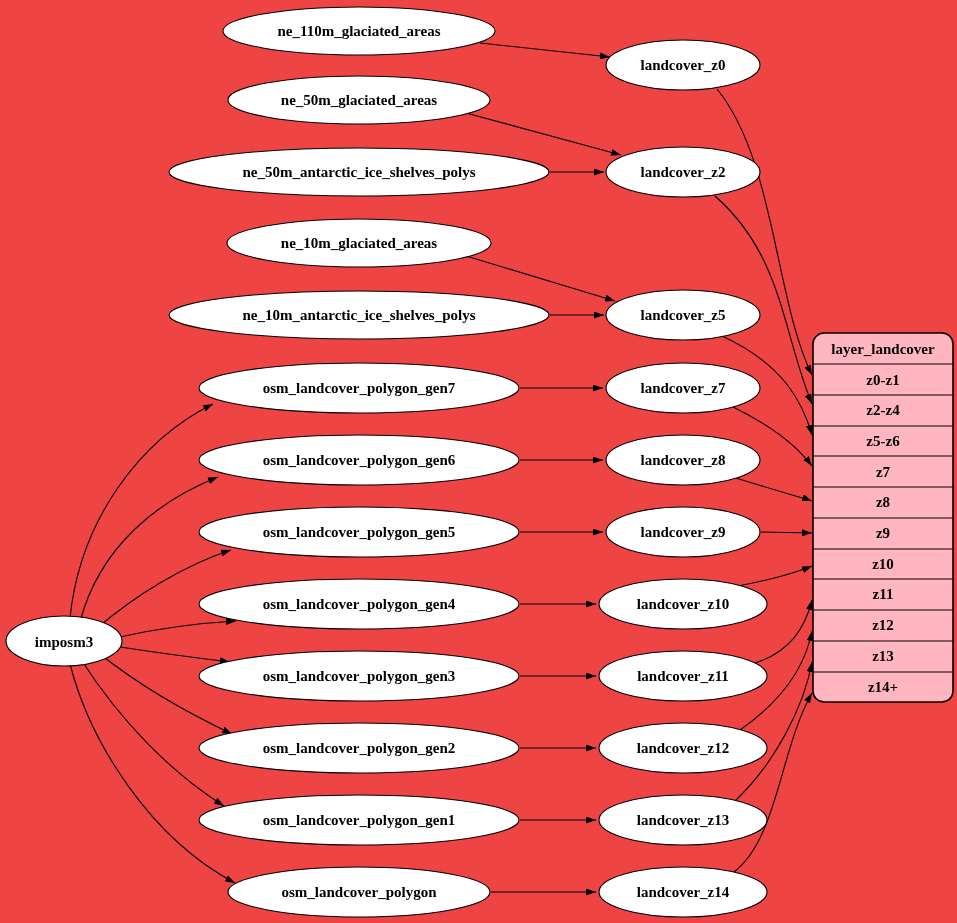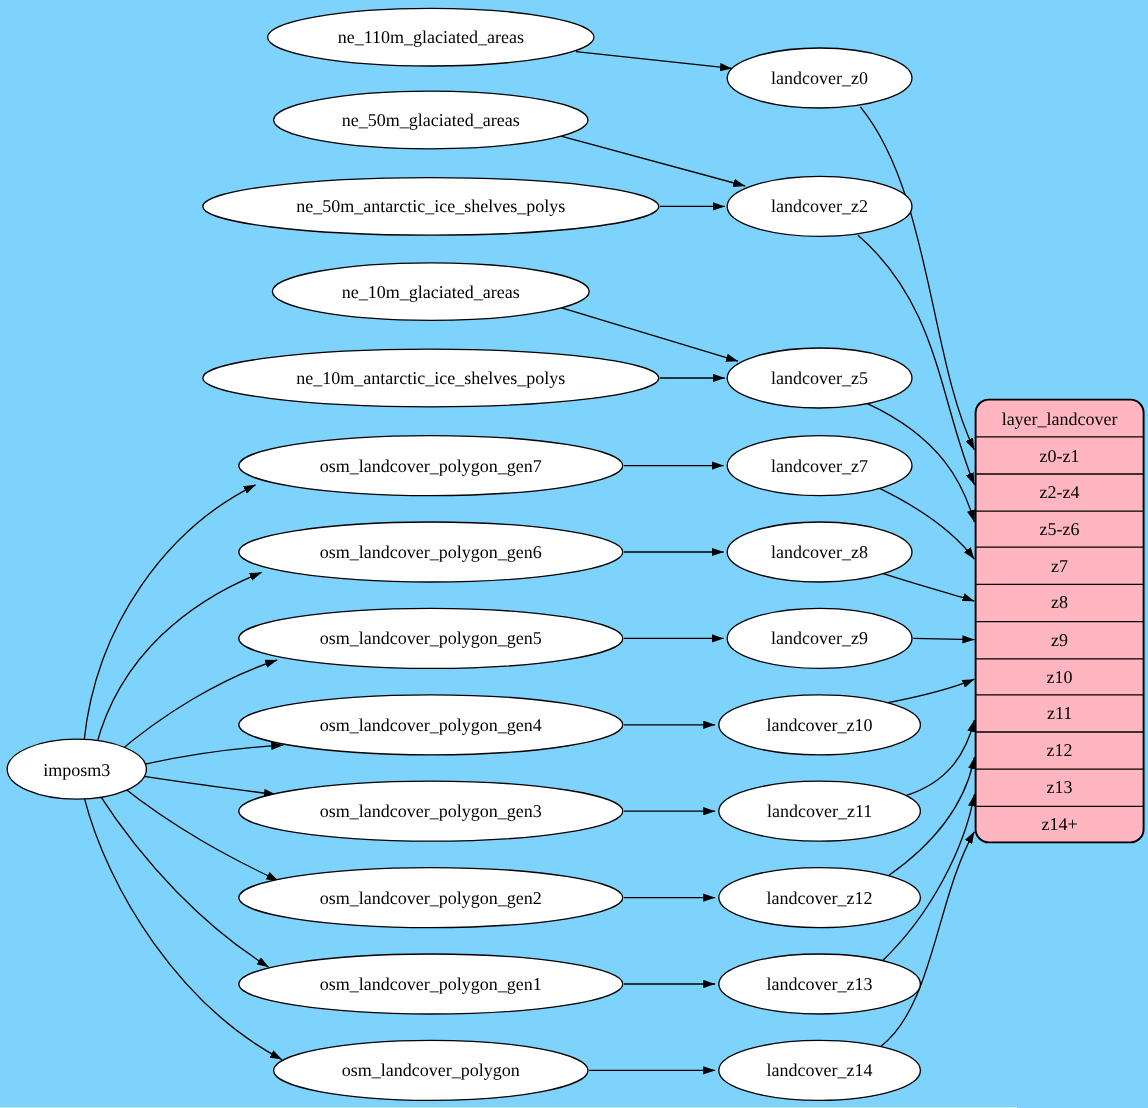--- a/index.html
+++ b/index.html
@@ -3,22 +3,23 @@
 <meta charset="utf-8">
 <style>
   html, body {
     margin: 0;
     padding: 0;
     background: #ffffff;
   }
   #stage {
     width: 957px;
     height: 923px;
-    background: #7dd3fc;
+    background: #ef4444;
     position: relative;
+    font-weight: bold;
   }
   svg { display: block; }
   .edge {
     fill: none;
     stroke: #000000;
     stroke-width: 1.1;
   }
   .node-ellipse {
     fill: #ffffff;
     stroke: #000000;

